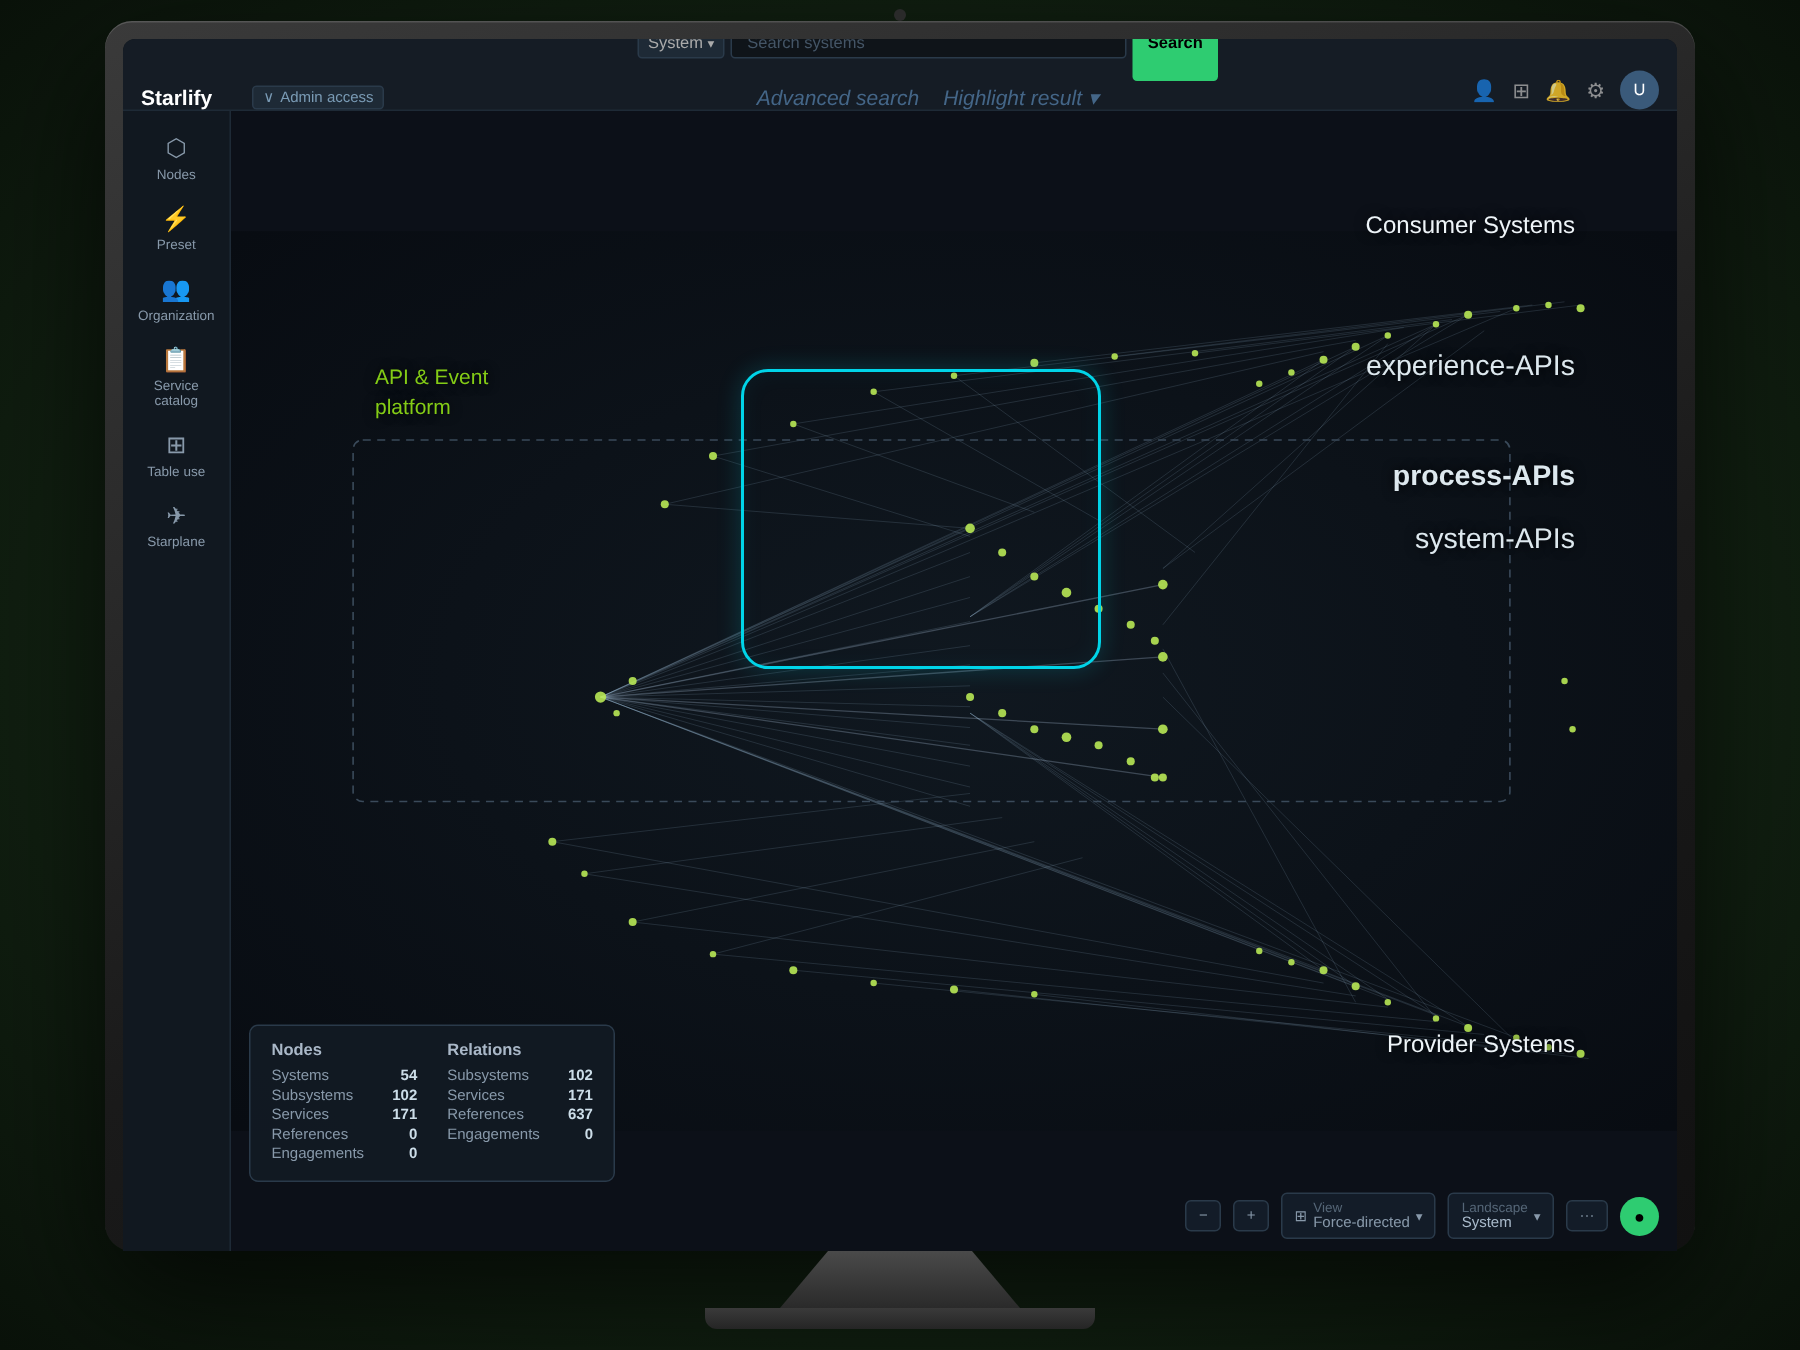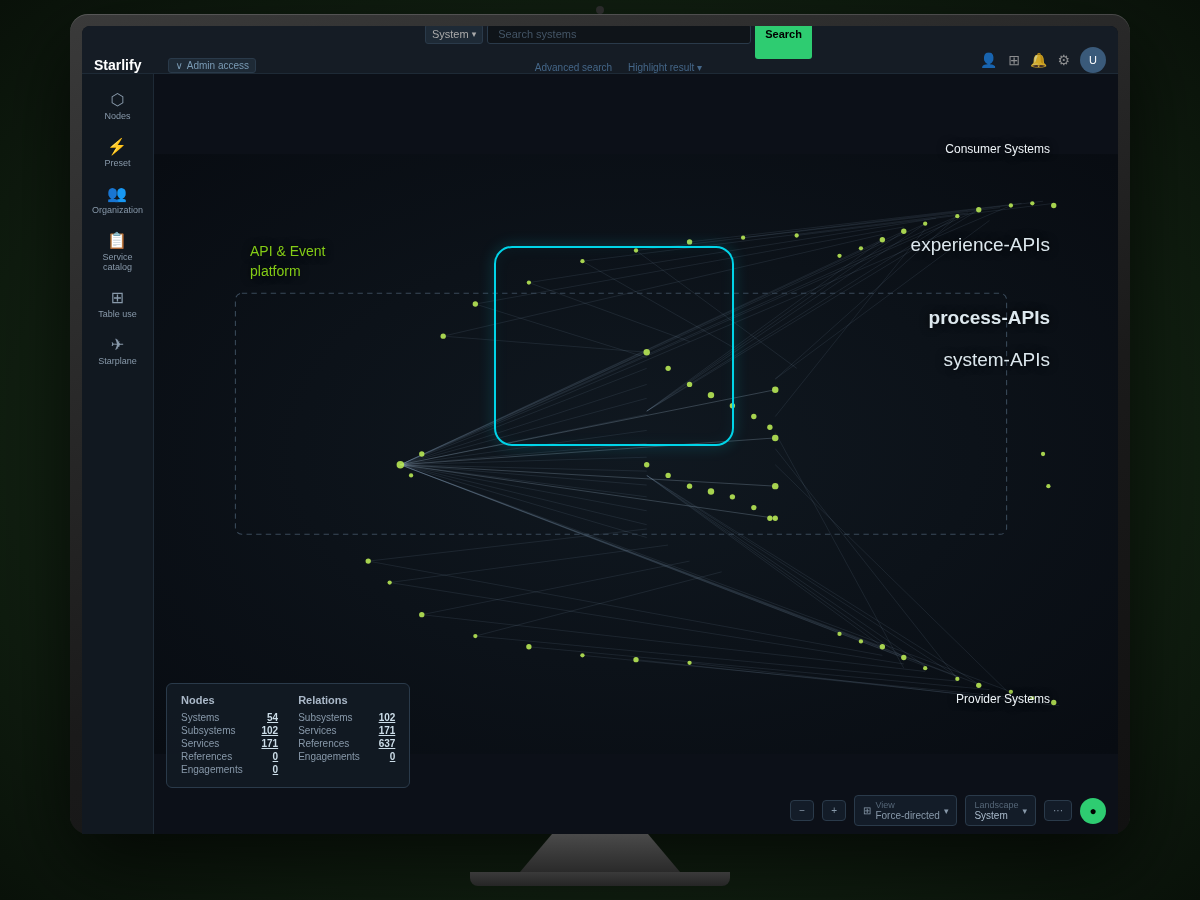--- a/index.html
+++ b/index.html
@@ -136,22 +136,23 @@
       border: none;
       border-radius: 3px;
       padding: 19px 10px;
       color: #000;
       font-size: 11px;
       font-weight: 600;
     }
     .search-sub {
       display: flex;
       gap: 16px;
-      font-size: 10px;
+      font-size: 14px;
       color: #556677;
+      font-style: italic;
     }
     .header-icons {
       display: flex;
       align-items: center;
       gap: 10px;
       color: #aaa;
     }
     .header-icon {
       font-size: 14px;
       cursor: pointer;
@@ -227,21 +228,21 @@
     
     .graph-label {
       position: absolute;
       color: #dde8ee;
       font-size: 19px;
       font-weight: 400;
       text-shadow: 0 0 8px rgba(0,0,0,0.9);
       pointer-events: none;
     }
     .graph-label.large {
-      font-size: 12px;
+      font-size: 16px;
       font-weight: 500;
       color: #eef4f8;
     }
     .label-consumer { top: 68px; right: 68px; }
     .label-exp-api { top: 160px; right: 68px; }
     .label-proc-api { top: 233px; right: 68px; font-weight: bold; }
     .label-sys-api { top: 275px; right: 68px; }
     .label-provider { bottom: 128px; right: 68px; }
     .label-api-platform { top: 168px; left: 96px; color: #84cc16; font-size: 14px; font-weight: 500; line-height: 1.4; }
 
@@ -283,21 +284,20 @@
       display: flex;
       justify-content: space-between;
       gap: 26px;
       font-size: 10px;
       color: #8899aa;
       margin-bottom: 2px;
     }
     .stats-val {
       color: #ccdde8;
       font-weight: 600;
-      text-decoration: underline;
     }
 
     
     .bottom-bar {
       position: absolute;
       bottom: 8px;
       right: 12px;
       display: flex;
       align-items: center;
       gap: 8px;

